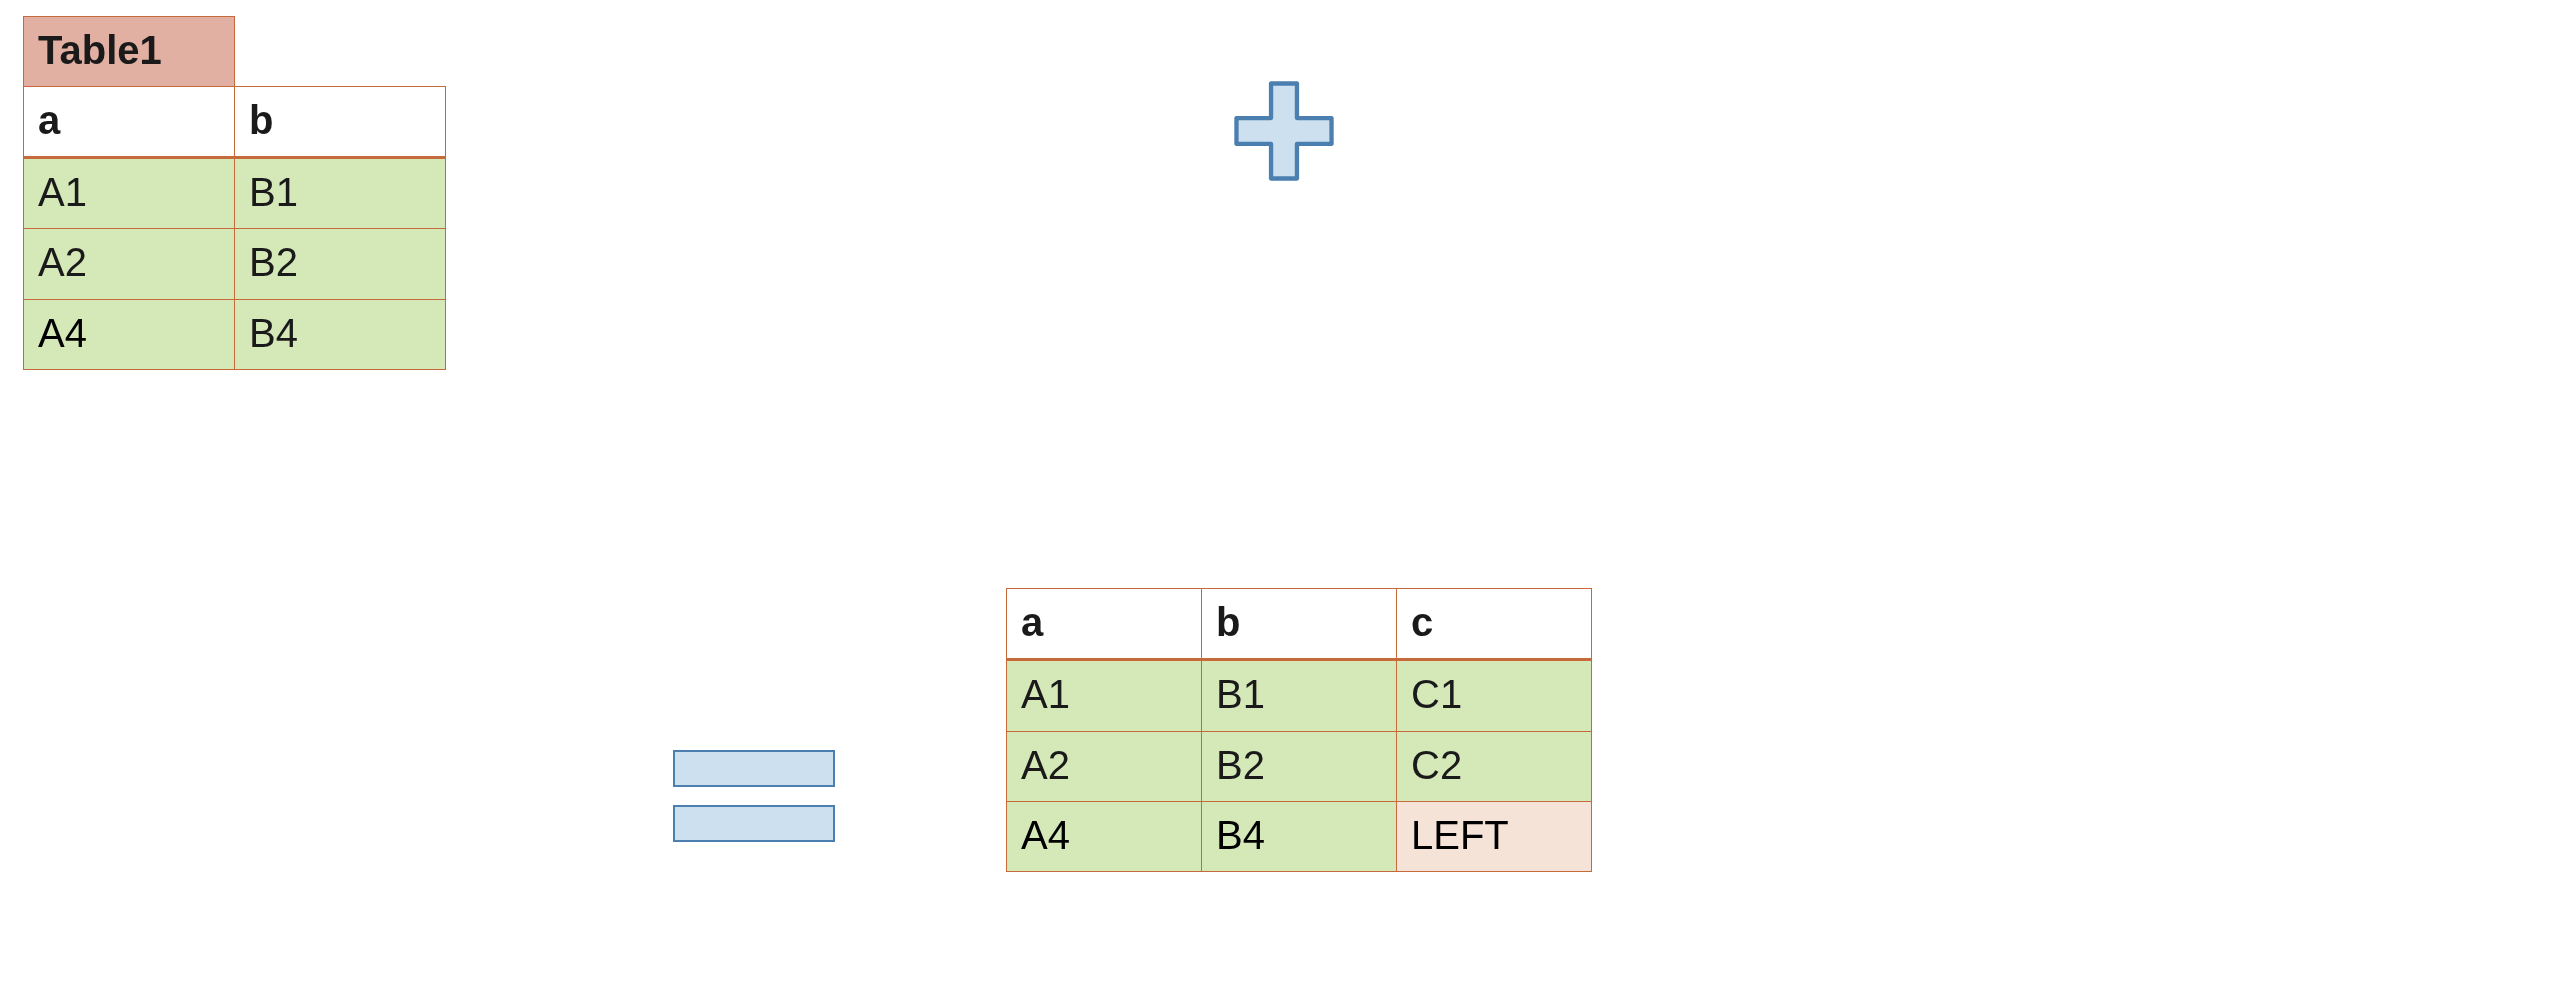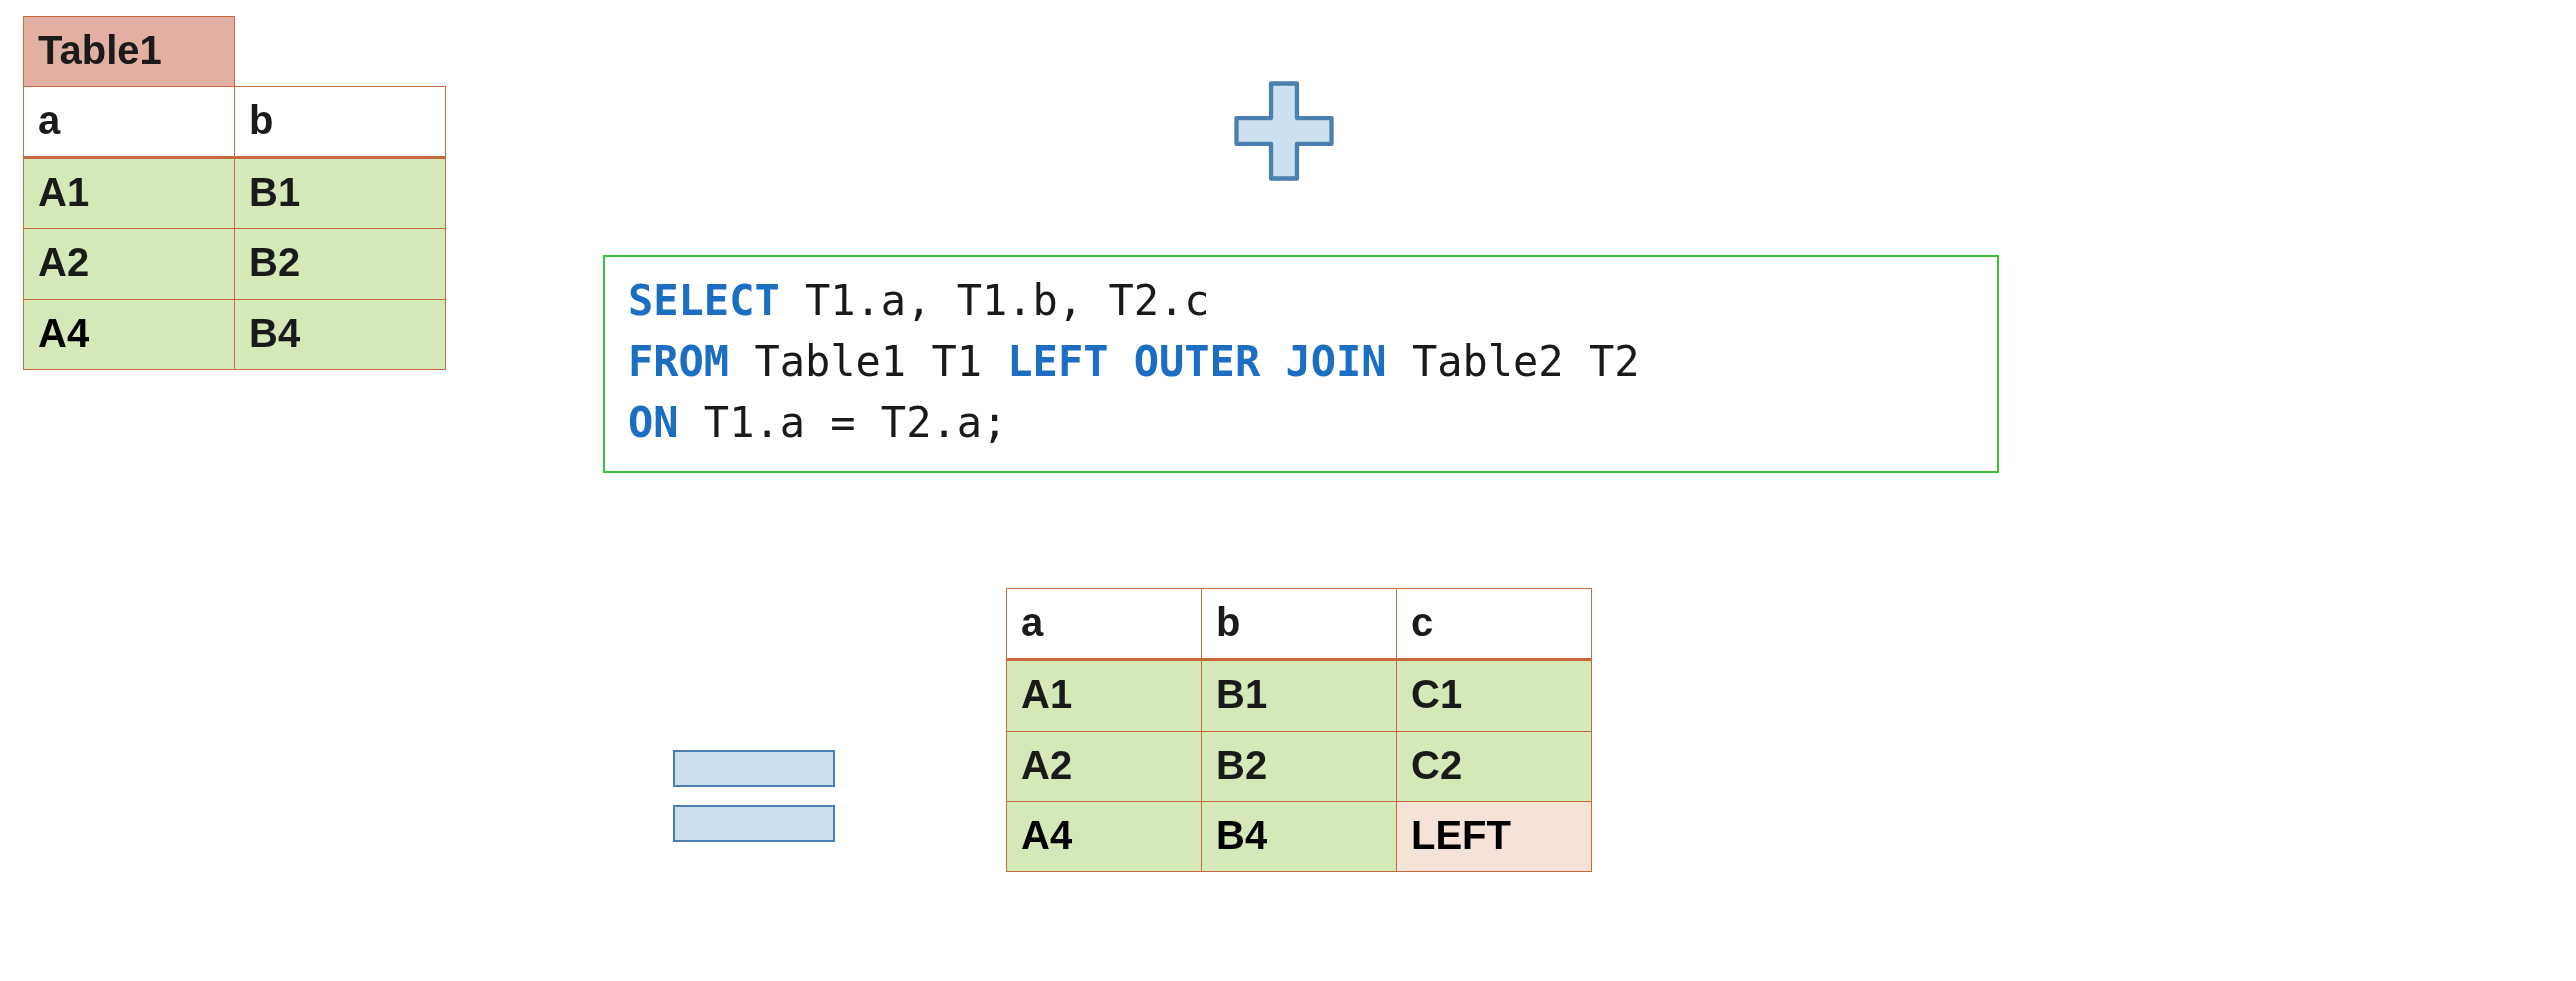--- a/index.html
+++ b/index.html
@@ -20,21 +20,21 @@
 
   
   .tbl {
     position: absolute;
     border-collapse: collapse;
   }
   .tbl td, .tbl th {
     border: 1.5px solid #c66a3b;
     padding: 4.6px 14px 7.7px 14px;
     text-align: left;
-    font-weight: 700;
+    font-weight: 400;
     line-height: 1.25;
     vertical-align: middle;
   }
   .tbl .title-cell {
     background: #e2b0a3;
     font-weight: 700;
     color: #1a1a1a;
   }
   .tbl .title-empty {
     border: none !important;
@@ -131,23 +131,20 @@
   </tbody>
     </table>
 
 
   <div class="plus-icon">
     <svg viewBox="0 0 100 100" width="108" height="108">
       <path d="M38 6 H62 V38 H94 V62 H62 V94 H38 V62 H6 V38 H38 Z" fill="#cde0ef" stroke="#4a7fb0" stroke-width="4" stroke-linejoin="round"></path>
     </svg>
   </div>
 
-  <div class="sql-box"><span class="kw">SELECT</span><span> T1.a, T1.b, T2.c</span>
-<span class="kw">FROM</span><span> Table1 T1 </span><span class="kw">LEFT OUTER JOIN</span><span> Table2 T2</span>
-<span class="kw">ON</span><span> T1.a = T2.a;</span></div>
 
   <div class="equals-icon">
     <div class="bar"></div>
     <div class="bar"></div>
   </div>
 
   <table id="result-table" class="tbl">
     <tbody>
         <tr class="hdr hdr-thick">
       <td>a</td>

